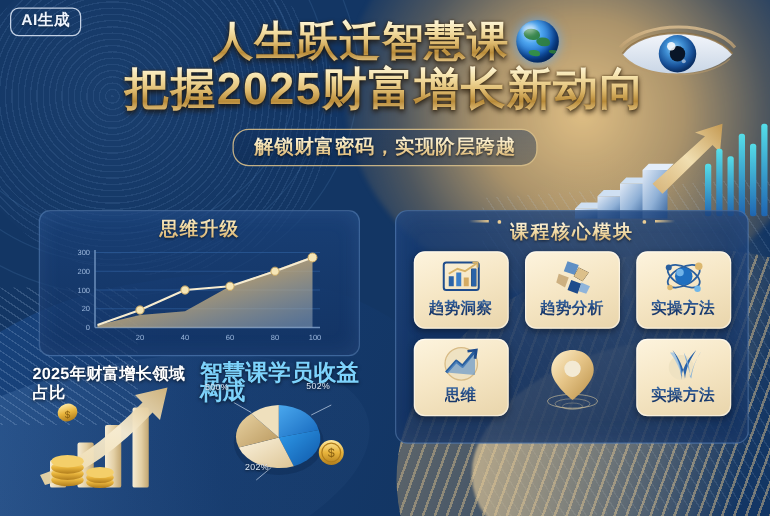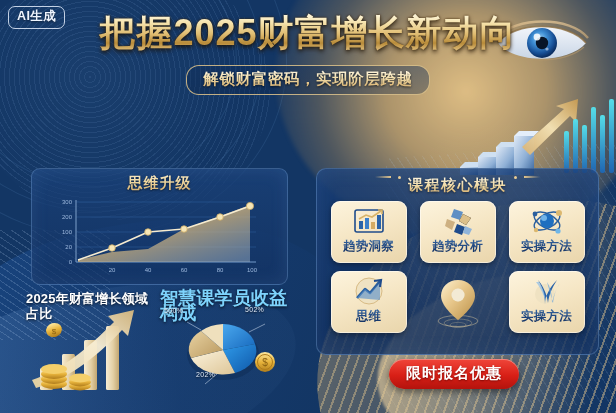--- a/index.html
+++ b/index.html
@@ -288,20 +288,24 @@
       <rect x="113" y="24" width="5" height="54" rx="2" fill="url(#cyanG)"></rect>
       <rect x="122" y="30" width="5" height="48" rx="2" fill="url(#cyanG)"></rect>
       <rect x="131" y="12" width="5" height="66" rx="2" fill="url(#cyanG)"></rect>
       <rect x="140" y="20" width="5" height="58" rx="2" fill="url(#cyanG)"></rect>
       <rect x="149" y="4" width="5" height="74" rx="2" fill="url(#cyanG)"></rect>
     </g>
   </svg>
 
   <div class="headline-wrap">
     <div class="h1-row">
+      <span class="gold-text title1">人生跃迁智慧课</span>
+      <span class="globe"></span>
+    </div>
+    <div class="h1-row">
       <span class="gold-text title2">把握2025财富增长新动向</span>
     </div>
     <div class="subtitle-pill">
       <span class="subtitle">解锁财富密码，实现阶层跨越</span>
     </div>
   </div>
 
   <div class="panel-left">
     <div class="panel-title">思维升级</div>
     <svg class="chart-svg" width="232" height="88" viewBox="0 0 232 88">
@@ -522,15 +526,14 @@
           <path d="M8 4 C13 13,15 20,15 28 C15 20,20 11,27 4 C22 12,19 18,18 27 C17 18,13 10,8 4 Z" fill="#2a63a8"></path>
           <path d="M17 6 C21 13,22 19,22 27 C24 18,27 11,31 5 C26 13,24 19,23 27 Z" fill="#6fa6dc" opacity=".85"></path>
           <path d="M9 6 C13 12,15 18,16 26 C13 17,10 11,6 6 Z" fill="#8fbde8" opacity=".7"></path>
         </svg>
         <div class="mod-label">实操方法</div>
       </div>
 
     </div>
   </div>
 
-  <div class="cta">限时报名优惠</div>
 
 </div>
 
 </body></html>

